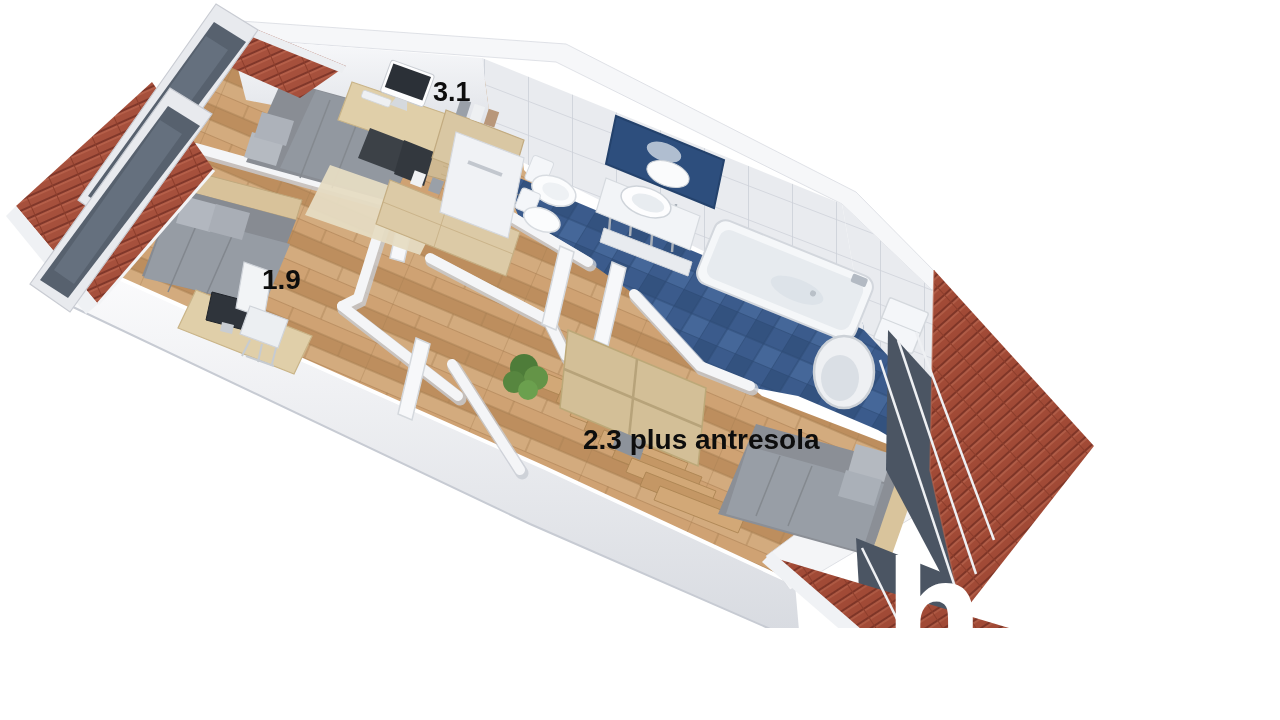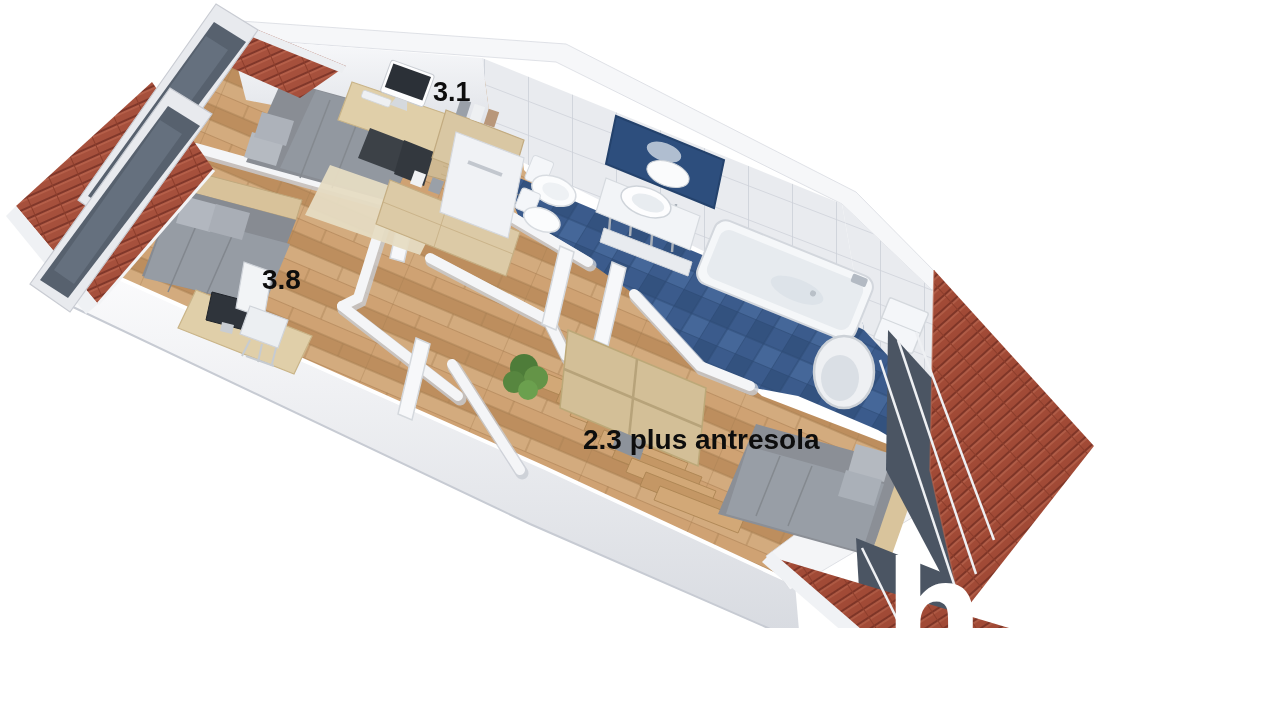--- a/index.html
+++ b/index.html
@@ -285,18 +285,18 @@
 
   <g stroke="#eef0f3" stroke-width="2.5" fill="none">
     <path d="M898,340 L976,574"></path>
     <path d="M916,332 L994,540"></path>
     <path d="M880,360 L956,590"></path>
     <path d="M862,548 L930,686"></path>
   </g>
 </svg>
 
 <div class="room-label label-31">3.1</div>
-<div class="room-label label-32">3.8</div>
+<div class="room-label label-32">1.9</div>
 <div class="room-label label-33">2.3 plus antresola</div>
 
 <div class="watermark">h</div>
 
 </div>
 
 </body></html>

